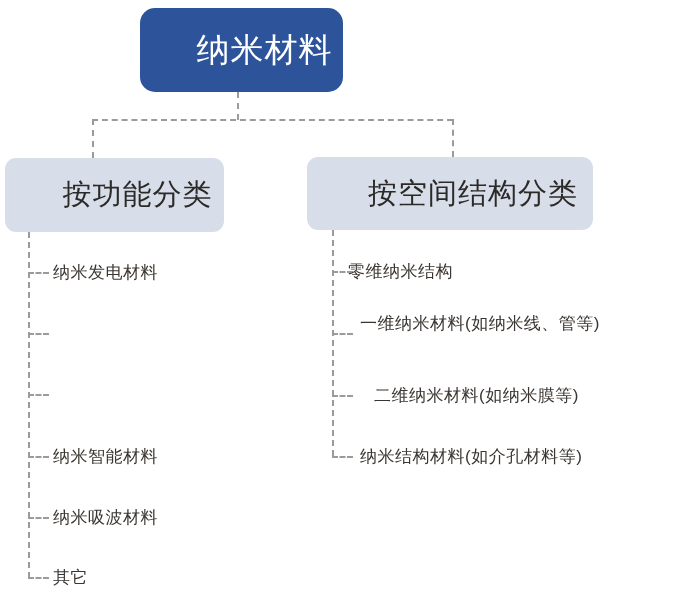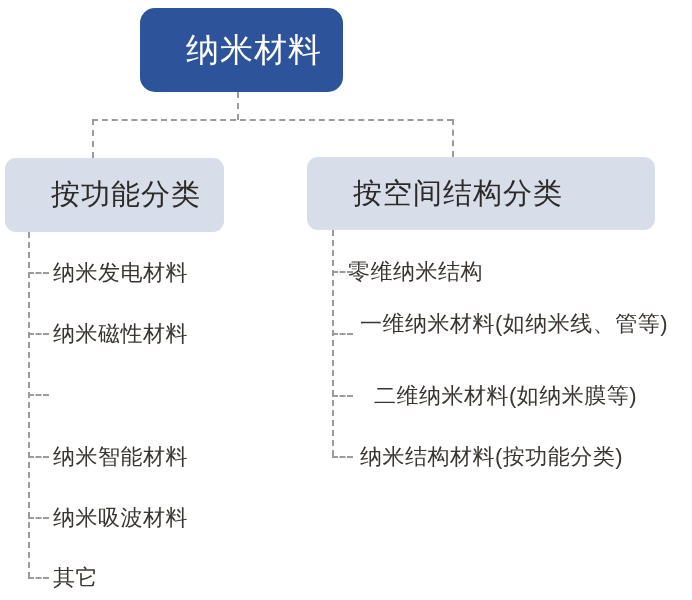--- a/index.html
+++ b/index.html
@@ -12,21 +12,21 @@
     position: relative;
     width: 692px;
     height: 600px;
     background: #ffffff;
     overflow: hidden;
   }
   .node {
     position: absolute;
     display: flex;
     align-items: center;
-    justify-content: flex-start;
+    justify-content: center;
     box-sizing: border-box;
     padding-left: 46px;
   }
   .root-node {
     left: 140px;
     top: 8px;
     width: 203px;
     height: 84px;
     background: #2d549b;
     border-radius: 15px;
@@ -43,38 +43,38 @@
   }
   .cat-left {
     left: 5px;
     top: 158px;
     width: 219px;
     height: 74px;
   }
   .cat-right {
     left: 307px;
     top: 157px;
-    width: 348px;
+    width: 286px;
     height: 73px;
   }
   .vline {
     position: absolute;
     width: 0;
     border-left: 2px dashed #9b9b9b;
   }
   .hline {
     position: absolute;
     height: 0;
     border-top: 2px dashed #9b9b9b;
   }
   .leaf {
     position: absolute;
     height: 32px;
     line-height: 32px;
-    font-size: 22px;
+    font-size: 17px;
     color: #3a3530;
     white-space: nowrap;
     letter-spacing: 0.5px;
     text-align: right;
   }
 </style>
 </head>
 <body>
 
 <div class="canvas">
@@ -98,29 +98,28 @@
 
   <div class="vline" style="left:28px; top:232px; height:346px;"></div>
   <div class="hline" style="left:28px; top:272px; width:21px;"></div>
   <div class="hline" style="left:28px; top:333px; width:21px;"></div>
   <div class="hline" style="left:28px; top:394px; width:21px;"></div>
   <div class="hline" style="left:28px; top:456px; width:21px;"></div>
   <div class="hline" style="left:28px; top:517px; width:21px;"></div>
   <div class="hline" style="left:28px; top:577px; width:21px;"></div>
 
   <div class="leaf" style="left:53px; top:257px;">纳米发电材料</div>
-  <div class="leaf" style="left:53px; top:318px;">纳米磁性材料</div>
   <div class="leaf" style="left:53px; top:502px;">纳米吸波材料</div>
   <div class="leaf" style="left:53px; top:441px;">纳米智能材料</div>
   <div class="leaf" style="left:53px; top:562px;">其它</div>
 
   <div class="vline" style="left:332px; top:230px; height:226px;"></div>
   <div class="hline" style="left:332px; top:271px; width:21px;"></div>
   <div class="hline" style="left:332px; top:333px; width:21px;"></div>
   <div class="hline" style="left:332px; top:395px; width:21px;"></div>
   <div class="hline" style="left:332px; top:456px; width:21px;"></div>
 
   <div class="leaf" style="left:348px; top:256px;">零维纳米结构</div>
   <div class="leaf" style="left:360px; top:308px;">一维纳米材料(如纳米线、管等)</div>
   <div class="leaf" style="left:374px; top:380px;">二维纳米材料(如纳米膜等)</div>
-  <div class="leaf" style="left:360px; top:441px;">纳米结构材料(按功能分类)</div>
+  <div class="leaf" style="left:360px; top:441px;">纳米结构材料(如介孔材料等)</div>
 
 </div>
 
 </body></html>

